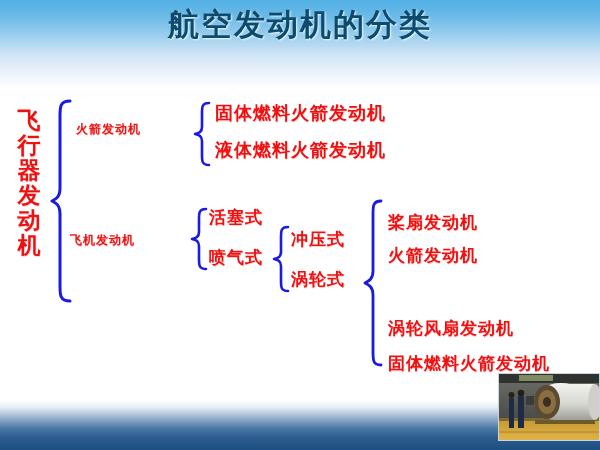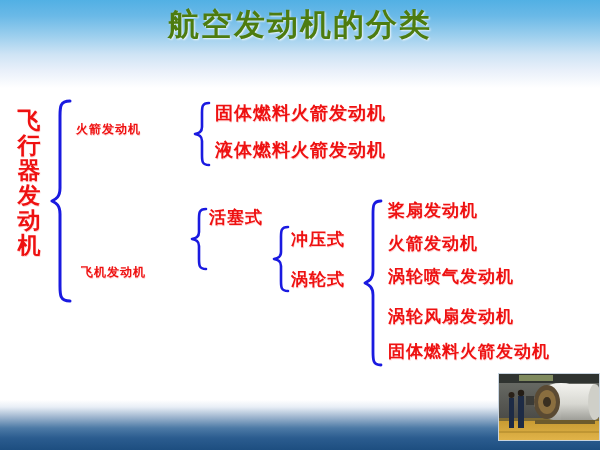--- a/index.html
+++ b/index.html
@@ -50,21 +50,21 @@
   }
 
   
   .slide-title {
     position: absolute;
     left: 0; top: 4px;
     width: 600px;
     text-align: center;
     font-size: 31px;
     font-weight: bold;
-    color: #4d7c0f;
+    color: #0c4a6e;
     letter-spacing: 2px;
     text-shadow: 1px 1px 2px rgba(255,255,255,0.85);
     white-space: nowrap;
   }
 
   
   .lbl {
     position: absolute;
     color: #ee1111;
     font-weight: bold;
@@ -77,21 +77,21 @@
     line-height: 25px;
     width: 30px;
     text-align: center;
     letter-spacing: 0;
     white-space: normal;
     word-break: break-all;
   }
   .lbl-l1 { font-size: 12px; }
   .lbl-l2 { font-size: 18px; }
   .lbl-l3 { font-size: 17px; }
-  .lbl-leaf { font-size: 17px; }
+  .lbl-leaf { font-size: 17px; margin-top: 12px; }
 
   
   .brace {
     position: absolute;
   }
   .brace svg { display: block; overflow: visible; }
   .brace path {
     fill: none;
     stroke: #1a1ae0;
     stroke-linecap: round;
@@ -135,30 +135,31 @@
   <div class="brace" style="left:193px; top:100px;">
     <svg width="20" height="68" viewBox="0 0 20 68">
       <path d="M16 3 C9 3 9 7 9 13 L9 27 C9 32 6 33 2 34 C6 35 9 36 9 41 L9 55 C9 61 9 65 16 65" stroke-width="2.6"></path>
     </svg>
   </div>
 
   <div class="lbl lbl-l2" style="left:215px; top:101px;">固体燃料火箭发动机</div>
 
   <div class="lbl lbl-l2" style="left:215px; top:138px;text-align:right;">液体燃料火箭发动机</div>
 
-  <div class="lbl lbl-l1" style="left:81px; top:232px;margin-top:32px;">飞机发动机</div>
+  <div class="lbl lbl-l1" style="left:70px; top:232px;">飞机发动机</div>
 
   <div class="brace" style="left:190px; top:206px;">
     <svg width="20" height="66" viewBox="0 0 20 66">
       <path d="M16 3 C9 3 9 7 9 13 L9 26 C9 31 6 32 2 33 C6 34 9 35 9 40 L9 53 C9 59 9 63 16 63" stroke-width="2.6"></path>
     </svg>
   </div>
 
   <div class="lbl lbl-l3" style="left:209px; top:206px;">活塞式</div>
 
+  <div class="lbl lbl-l3" style="left:209px; top:246px;">喷气式</div>
 
   <div class="brace" style="left:272px; top:224px;">
     <svg width="20" height="70" viewBox="0 0 20 70">
       <path d="M16 3 C9 3 9 7 9 13 L9 28 C9 33 6 34 2 35 C6 36 9 37 9 42 L9 57 C9 63 9 67 16 67" stroke-width="2.6"></path>
     </svg>
   </div>
 
   <div class="lbl lbl-l3" style="left:291px; top:228px;">冲压式</div>
 
   <div class="lbl lbl-l3" style="left:291px; top:268px;">涡轮式</div>
@@ -166,21 +167,20 @@
   <div class="brace" style="left:363px; top:198px;">
     <svg width="22" height="170" viewBox="0 0 22 170">
       <path d="M18 3 C10 3 10 8 10 16 L10 73 C10 81 6 83 2 85 C6 87 10 89 10 97 L10 154 C10 162 10 167 18 167" stroke-width="2.8"></path>
     </svg>
   </div>
 
   <div class="lbl lbl-leaf" style="left:388px; top:199px;">桨扇发动机</div>
 
   <div class="lbl lbl-leaf" style="left:388px; top:232px;">火箭发动机</div>
 
-  <div class="lbl lbl-leaf" style="left:388px; top:265px;">涡轮喷气发动机</div>
 
   <div class="lbl lbl-leaf" style="left:388px; top:305px;">涡轮风扇发动机</div>
 
   <div class="lbl lbl-leaf" style="left:388px; top:340px;">固体燃料火箭发动机</div>
 
   <div class="photo">
     <svg width="100" height="66" viewBox="0 0 100 66">
       <defs>
         <linearGradient id="hangarTop" x1="0" y1="0" x2="0" y2="1">
           <stop offset="0%" stop-color="#6d706a"></stop>

